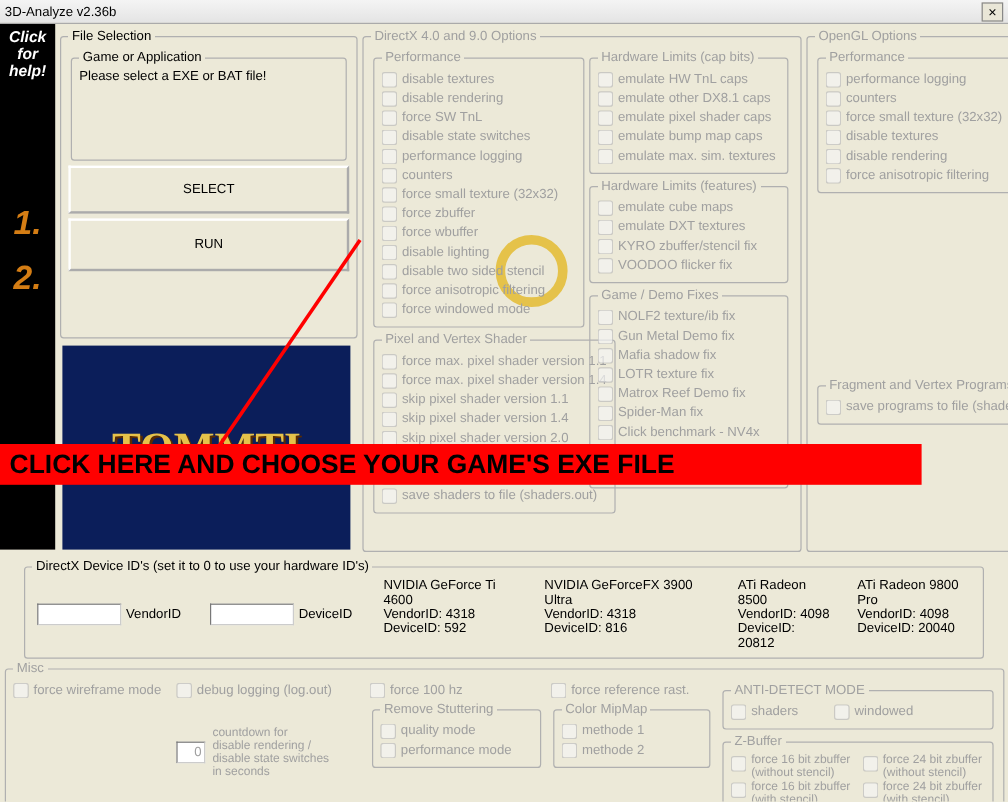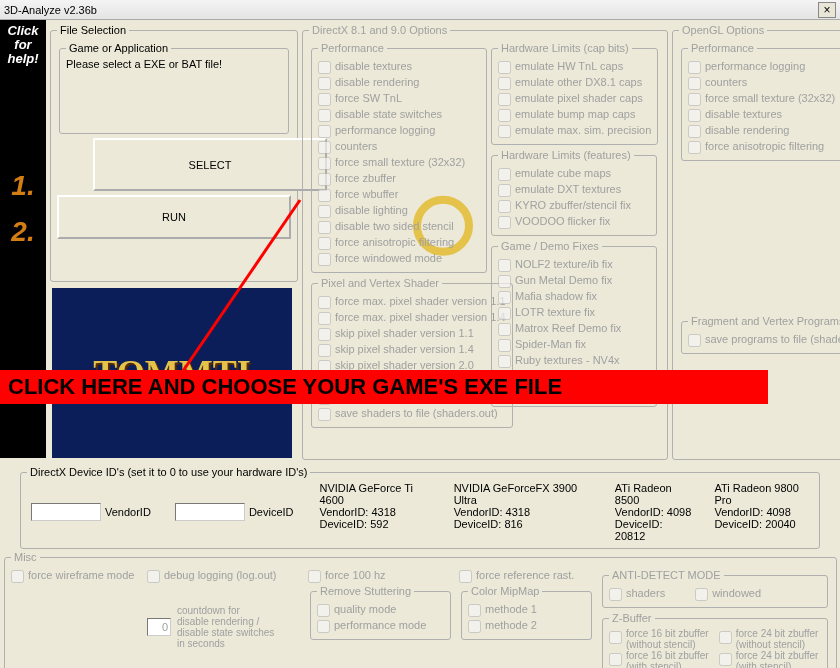--- a/index.html
+++ b/index.html
@@ -67,34 +67,34 @@
   <div class="content">
     <div class="row">
 
       <div class="col" style="width:252px;">
         <fieldset style="height:258px;">
           <legend>File Selection</legend>
           <fieldset style="height:92px;">
             <legend>Game or Application</legend>
             <div>Please select a EXE or BAT file!</div>
           </fieldset>
-          <button class="btn" style="height:53px;margin-left:36px;">SELECT</button>
+          <button class="btn" style="height:40px;">SELECT</button>
           <button class="btn" style="height:44px;">RUN</button>
         </fieldset>
         <div style="padding:4px;">
           <div class="tommti">
             <div class="tommti-ring"></div>
             <div class="tommti-inner">TOMMTI</div>
           </div>
         </div>
       </div>
 
       <div class="col disabled" style="width:370px;">
         <fieldset style="height:436px;">
-          <legend>DirectX 8.1 and 9.0 Options</legend>
+          <legend>DirectX 4.0 and 9.0 Options</legend>
           <div class="row">
             <div class="col" style="width:180px;">
               <fieldset>
                 <legend>Performance</legend>
                 <label class="chk"><input type="checkbox" disabled="" style=""><span>disable textures</span></label>
                 <label class="chk"><input type="checkbox" disabled="" style=""><span>disable rendering</span></label>
                 <label class="chk"><input type="checkbox" disabled="" style=""><span>force SW TnL</span></label>
                 <label class="chk"><input type="checkbox" disabled="" style=""><span>disable state switches</span></label>
                 <label class="chk"><input type="checkbox" disabled="" style=""><span>performance logging</span></label>
                 <label class="chk"><input type="checkbox" disabled="" style=""><span>counters</span></label>
@@ -118,38 +118,38 @@
                 <label class="chk"><input type="checkbox" disabled="" style=""><span>save shaders to file (shaders.out)</span></label>
               </fieldset>
             </div>
             <div class="col" style="width:170px;">
               <fieldset>
                 <legend>Hardware Limits (cap bits)</legend>
                 <label class="chk"><input type="checkbox" disabled="" style=""><span>emulate HW TnL caps</span></label>
                 <label class="chk"><input type="checkbox" disabled="" style=""><span>emulate other DX8.1 caps</span></label>
                 <label class="chk"><input type="checkbox" disabled="" style=""><span>emulate pixel shader caps</span></label>
                 <label class="chk"><input type="checkbox" disabled="" style=""><span>emulate bump map caps</span></label>
-                <label class="chk"><input type="checkbox" disabled="" style=""><span>emulate max. sim. precision</span></label>
+                <label class="chk"><input type="checkbox" disabled="" style=""><span>emulate max. sim. textures</span></label>
               </fieldset>
               <fieldset>
                 <legend>Hardware Limits (features)</legend>
                 <label class="chk"><input type="checkbox" disabled="" style=""><span>emulate cube maps</span></label>
                 <label class="chk"><input type="checkbox" disabled="" style=""><span>emulate DXT textures</span></label>
                 <label class="chk"><input type="checkbox" disabled="" style=""><span>KYRO zbuffer/stencil fix</span></label>
                 <label class="chk"><input type="checkbox" disabled="" style=""><span>VOODOO flicker fix</span></label>
               </fieldset>
               <fieldset>
                 <legend>Game / Demo Fixes</legend>
                 <label class="chk"><input type="checkbox" disabled="" style=""><span>NOLF2 texture/ib fix</span></label>
                 <label class="chk"><input type="checkbox" disabled="" style=""><span>Gun Metal Demo fix</span></label>
                 <label class="chk"><input type="checkbox" disabled="" style=""><span>Mafia shadow fix</span></label>
                 <label class="chk"><input type="checkbox" disabled="" style=""><span>LOTR texture fix</span></label>
                 <label class="chk"><input type="checkbox" disabled="" style=""><span>Matrox Reef Demo fix</span></label>
                 <label class="chk"><input type="checkbox" disabled="" style=""><span>Spider-Man fix</span></label>
-                <label class="chk"><input type="checkbox" disabled="" style=""><span>Ruby textures - NV4x</span></label>
+                <label class="chk"><input type="checkbox" disabled="" style=""><span>Click benchmark - NV4x</span></label>
                 <label class="chk"><input type="checkbox" disabled="" style=""><span>GeForceFX zbuffer fix</span></label>
                 <label class="chk"><input type="checkbox" disabled="" style=""><span>remove stuttering</span></label>
               </fieldset>
             </div>
           </div>
         </fieldset>
       </div>
 
       <div class="col disabled" style="width:168px;">
         <fieldset style="height:436px;">

